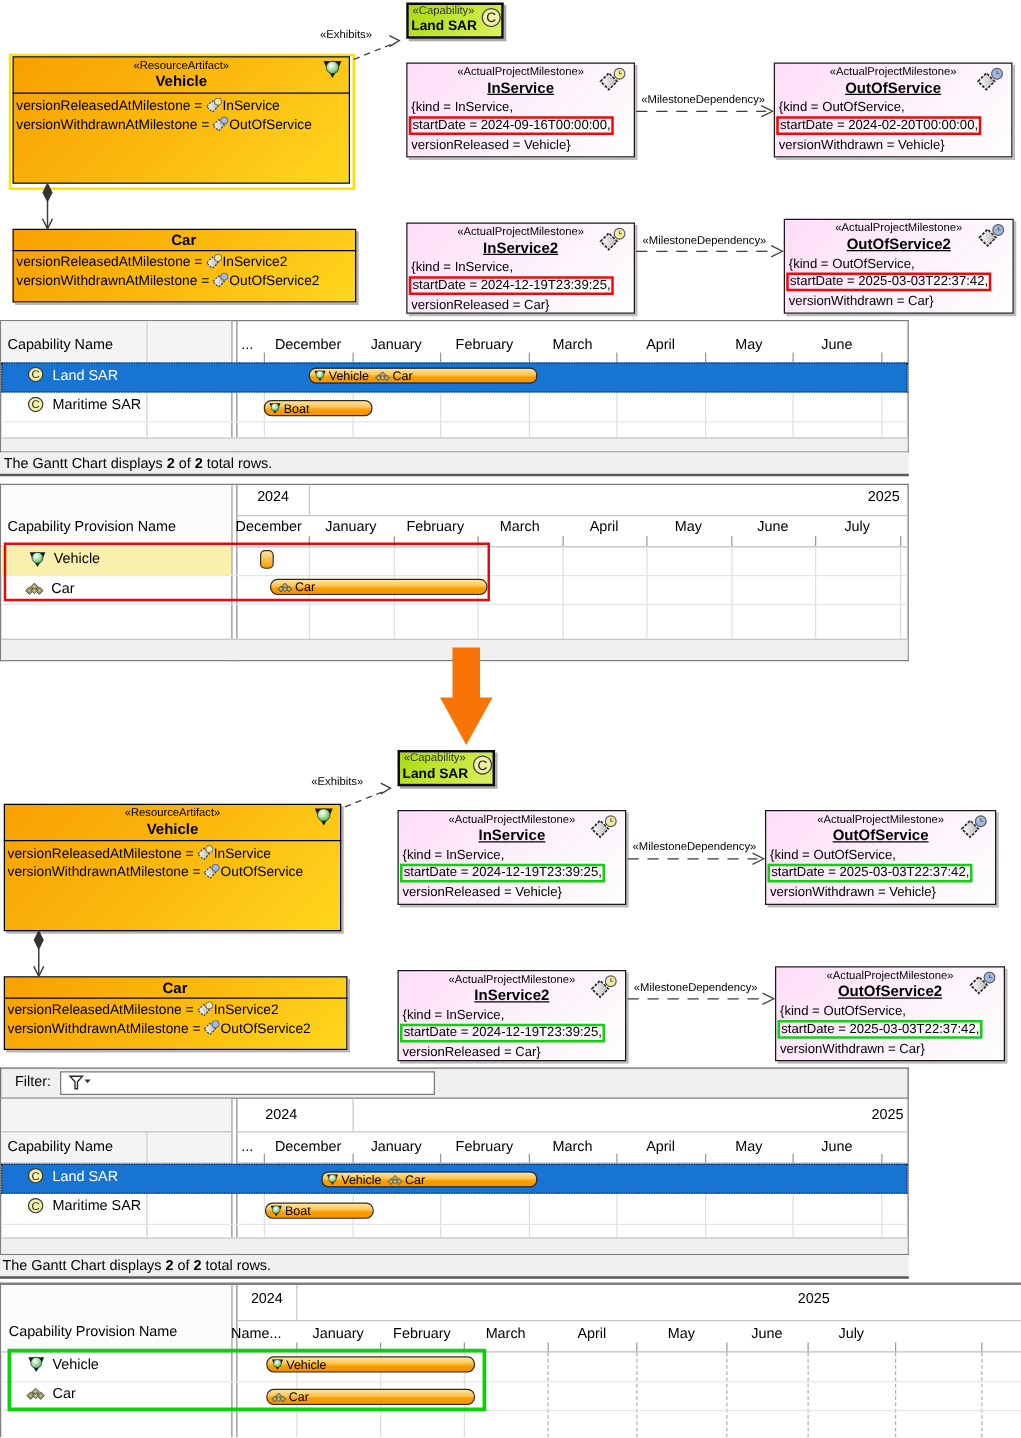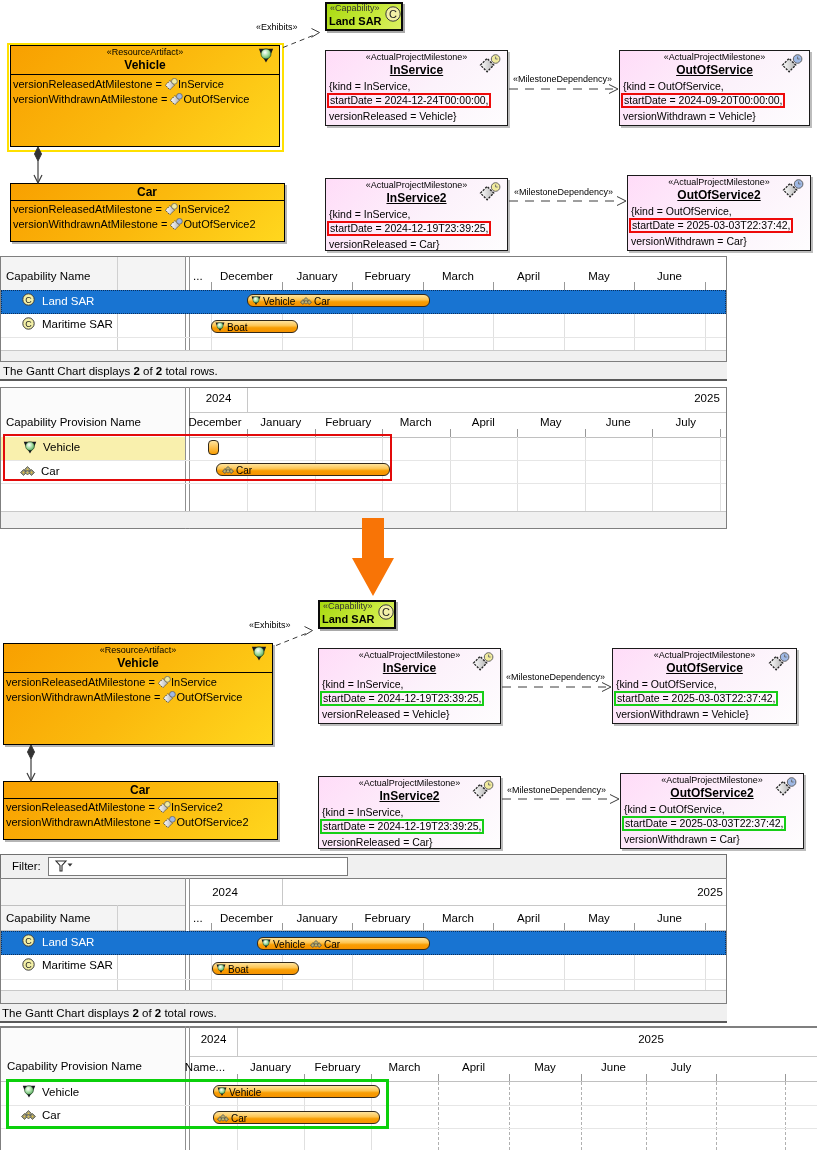--- a/index.html
+++ b/index.html
@@ -56,32 +56,32 @@
       </svg>OutOfService2</div>
 <div style="position:absolute;left:325px;top:50px;width:183px;height:76px;background:linear-gradient(135deg,#FFDCF8 0%,#FCF2FB 55%,#FEFDFE 100%);border:1px solid #1a1a1a;box-shadow:2px 2px 0 #bdbdbd"></div>
 <div style="position:absolute;left:336.5px;top:52px;width:160px;text-align:center;font-size:9px;line-height:11px;white-space:nowrap;">«ActualProjectMilestone»</div>
 <div style="position:absolute;left:336.5px;top:63px;width:160px;text-align:center;font-size:12px;line-height:14px;white-space:nowrap;font-weight:bold"><u>InService</u></div>
 <svg style="position:absolute;left:479px;top:54px" width="23" height="20">
       <rect x="3.4" y="6.4" width="9.4" height="9.4" transform="rotate(-45 8.1 11.1)" fill="url(#dia)" stroke="#222" stroke-width="1.3" stroke-dasharray="2.2 1.2"></rect>
       <circle cx="16.6" cy="5" r="4.3" fill="#F0EA9E" stroke="#555" stroke-width="0.9"></circle>
       <path d="M16.6 2.6 V5 H18.6" stroke="#666" stroke-width="0.9" fill="none"></path>
     </svg>
 <div style="position:absolute;left:329px;top:80px;font-size:10.5px;line-height:12.5px;white-space:nowrap;">{kind = InService,</div>
-<div style="position:absolute;left:327px;top:93px;border:2px solid #EE0A0A;padding:0 1px;font-size:10.5px;line-height:11px;white-space:nowrap">startDate = 2024-12-24T00:00:00,</div>
+<div style="position:absolute;left:327px;top:93px;border:2px solid #EE0A0A;padding:0 1px;font-size:10.5px;line-height:11px;white-space:nowrap">startDate = 2024-09-16T00:00:00,</div>
 <div style="position:absolute;left:329px;top:110px;font-size:10.5px;line-height:12.5px;white-space:nowrap;">versionReleased = Vehicle}</div>
 <div style="position:absolute;left:619px;top:50px;width:191px;height:76px;background:linear-gradient(135deg,#FFDCF8 0%,#FCF2FB 55%,#FEFDFE 100%);border:1px solid #1a1a1a;box-shadow:2px 2px 0 #bdbdbd"></div>
 <div style="position:absolute;left:634.5px;top:52px;width:160px;text-align:center;font-size:9px;line-height:11px;white-space:nowrap;">«ActualProjectMilestone»</div>
 <div style="position:absolute;left:634.5px;top:63px;width:160px;text-align:center;font-size:12px;line-height:14px;white-space:nowrap;font-weight:bold"><u>OutOfService</u></div>
 <svg style="position:absolute;left:781px;top:54px" width="23" height="20">
       <rect x="3.4" y="6.4" width="9.4" height="9.4" transform="rotate(-45 8.1 11.1)" fill="url(#dia)" stroke="#222" stroke-width="1.3" stroke-dasharray="2.2 1.2"></rect>
       <circle cx="16.6" cy="5" r="4.3" fill="#9FB8E4" stroke="#555" stroke-width="0.9"></circle>
       <path d="M16.6 2.6 V5 H18.6" stroke="#666" stroke-width="0.9" fill="none"></path>
     </svg>
 <div style="position:absolute;left:623px;top:80px;font-size:10.5px;line-height:12.5px;white-space:nowrap;">{kind = OutOfService,</div>
-<div style="position:absolute;left:621px;top:93px;border:2px solid #EE0A0A;padding:0 1px;font-size:10.5px;line-height:11px;white-space:nowrap">startDate = 2024-09-20T00:00:00,</div>
+<div style="position:absolute;left:621px;top:93px;border:2px solid #EE0A0A;padding:0 1px;font-size:10.5px;line-height:11px;white-space:nowrap">startDate = 2024-02-20T00:00:00,</div>
 <div style="position:absolute;left:623px;top:110px;font-size:10.5px;line-height:12.5px;white-space:nowrap;">versionWithdrawn = Vehicle}</div>
 <div style="position:absolute;left:325px;top:178px;width:183px;height:73px;background:linear-gradient(135deg,#FFDCF8 0%,#FCF2FB 55%,#FEFDFE 100%);border:1px solid #1a1a1a;box-shadow:2px 2px 0 #bdbdbd"></div>
 <div style="position:absolute;left:336.5px;top:180px;width:160px;text-align:center;font-size:9px;line-height:11px;white-space:nowrap;">«ActualProjectMilestone»</div>
 <div style="position:absolute;left:336.5px;top:191px;width:160px;text-align:center;font-size:12px;line-height:14px;white-space:nowrap;font-weight:bold"><u>InService2</u></div>
 <svg style="position:absolute;left:479px;top:182px" width="23" height="20">
       <rect x="3.4" y="6.4" width="9.4" height="9.4" transform="rotate(-45 8.1 11.1)" fill="url(#dia)" stroke="#222" stroke-width="1.3" stroke-dasharray="2.2 1.2"></rect>
       <circle cx="16.6" cy="5" r="4.3" fill="#F0EA9E" stroke="#555" stroke-width="0.9"></circle>
       <path d="M16.6 2.6 V5 H18.6" stroke="#666" stroke-width="0.9" fill="none"></path>
     </svg>
 <div style="position:absolute;left:329px;top:208px;font-size:10.5px;line-height:12.5px;white-space:nowrap;">{kind = InService,</div>

